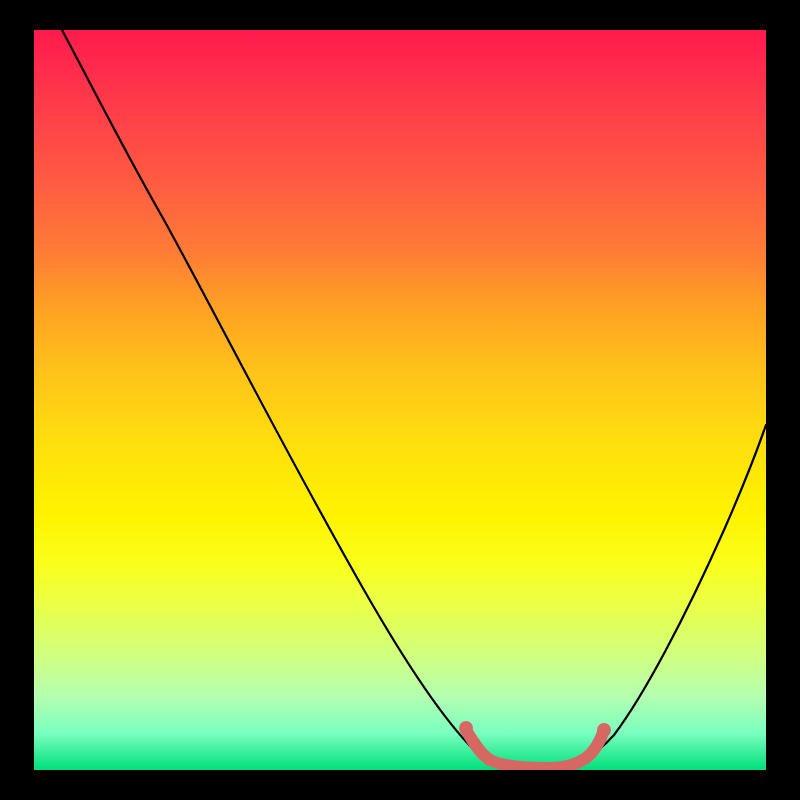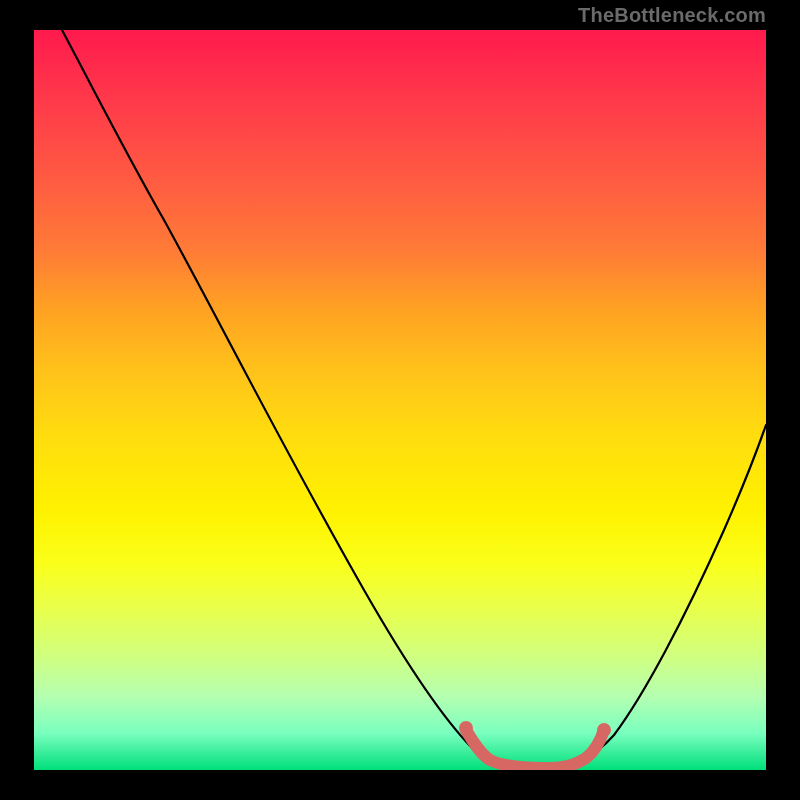--- a/index.html
+++ b/index.html
@@ -56,21 +56,20 @@
     left: 0;
     top: 0;
     width: 732px;
     height: 740px;
   }
 </style>
 </head>
 <body>
 
 <div class="frame">
-  <div class="watermark">TheBottleneck.com</div>
 
   <div class="plot">
     <svg class="curve" viewBox="0 0 732 740" preserveAspectRatio="none">
       <path d="M 28 0
                C 60 60, 90 120, 130 190
                C 185 290, 250 420, 330 560
                C 370 630, 410 690, 440 720
                C 460 735, 485 738, 510 738
                C 535 738, 558 730, 580 705
                C 610 665, 650 590, 690 500

